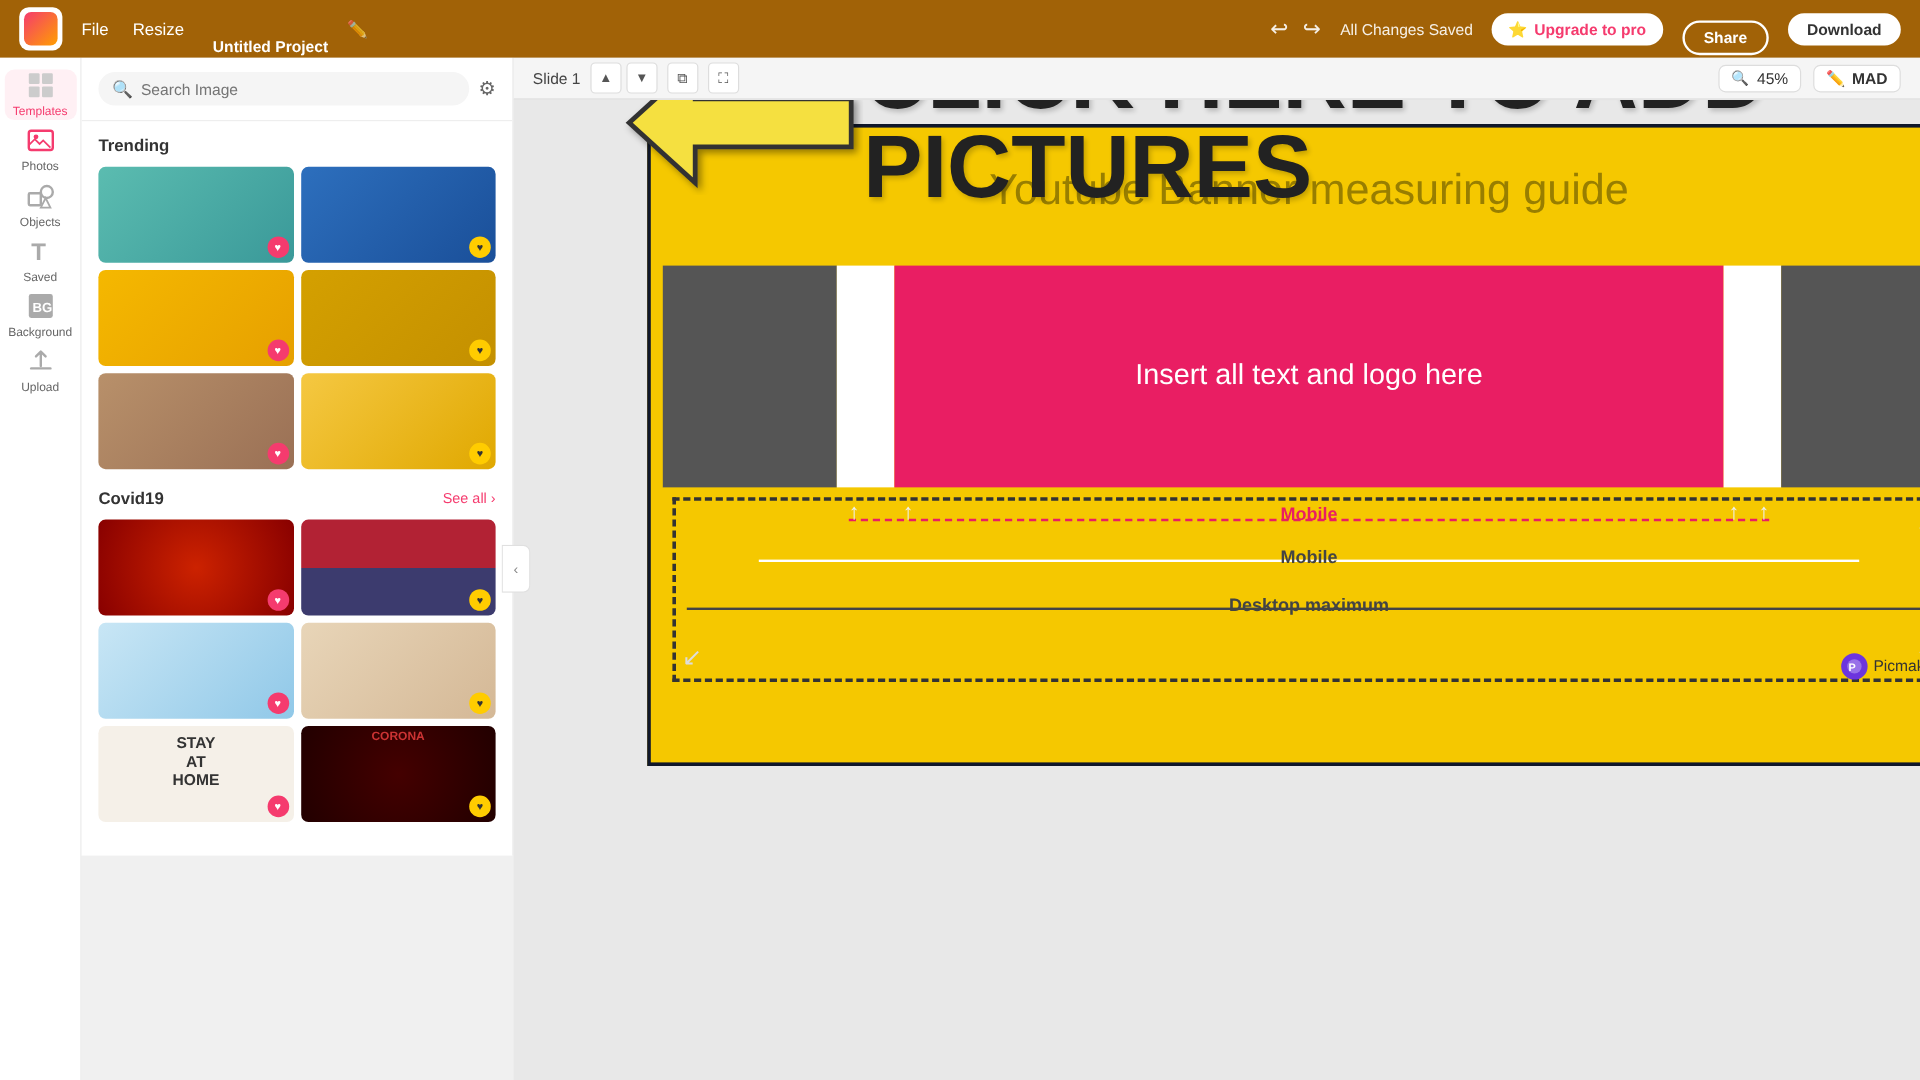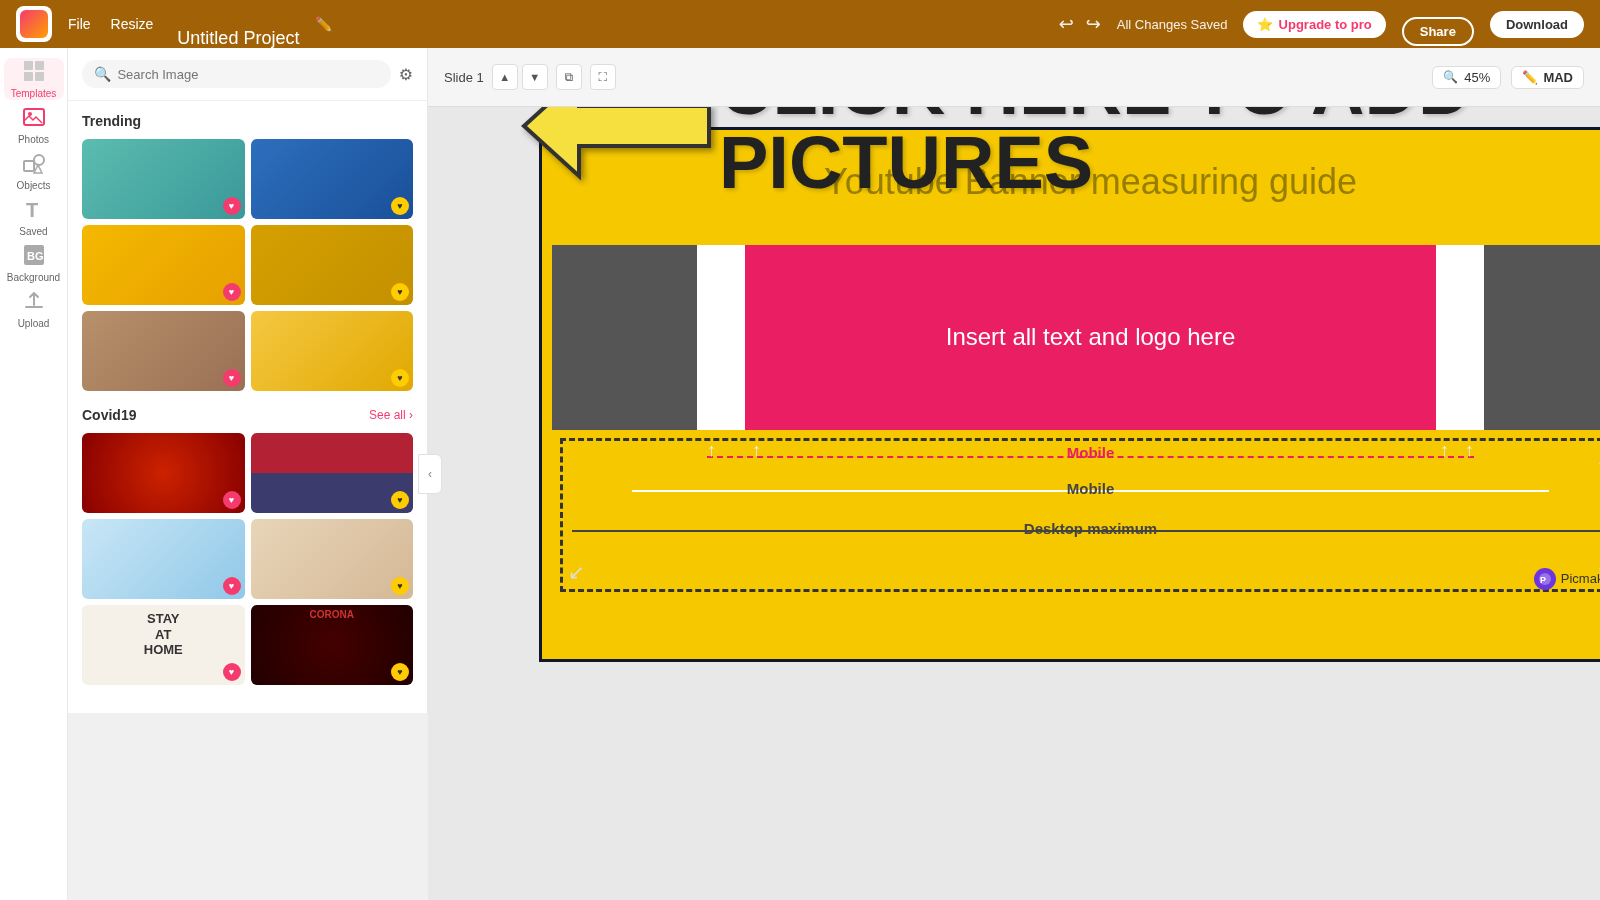--- a/index.html
+++ b/index.html
@@ -7,21 +7,21 @@
 
     
     .topbar {
       display: flex; align-items: center; height: 48px;
       background: #a16207; padding: 0 16px; gap: 16px; position: relative; z-index: 100;
     }
     .topbar-logo { width: 36px; height: 36px; background: #fff; border-radius: 8px; display: flex; align-items: center; justify-content: center; flex-shrink: 0; }
     .logo-inner { width: 28px; height: 28px; background: linear-gradient(135deg, #f53b6e, #ff9f00); border-radius: 6px; }
     .topbar-menu { display: flex; gap: 20px; }
     .topbar-menu-item { color: #fff; font-size: 14px; font-weight: 500; cursor: pointer; }
-    .topbar-title { color: #fff; font-size: 18px; font-weight: 400; margin-left: 8px; margin-top: 28px; }
+    .topbar-title { color: #fff; font-size: 13px; font-weight: 700; margin-left: 8px; margin-top: 28px; }
     .topbar-edit-icon { color: #ffffffaa; font-size: 14px; cursor: pointer; }
     .topbar-spacer { flex: 1; }
     .topbar-undo-redo { display: flex; gap: 12px; }
     .topbar-icon-btn { background: none; border: none; color: #fff; font-size: 18px; cursor: pointer; opacity: 0.9; }
     .topbar-status { color: #fff; font-size: 13px; opacity: 0.9; }
     .btn-upgrade { background: #fff; color: #f53b6e; border: none; border-radius: 20px; padding: 6px 14px; font-size: 13px; font-weight: 600; cursor: pointer; display: flex; align-items: center; gap: 5px; }
     .btn-share { background: transparent; border: 2px solid #fff; color: #fff; border-radius: 20px; padding: 5px 16px; font-size: 13px; font-weight: 600; cursor: pointer; margin-top: 15px; }
     .btn-download { background: #fff; border: none; color: #333; border-radius: 20px; padding: 6px 16px; font-size: 13px; font-weight: 700; cursor: pointer; }
 
     
@@ -82,21 +82,21 @@
       border-radius: 0 6px 6px 0; display: flex; align-items: center; justify-content: center;
       cursor: pointer; z-index: 10; color: #888; font-size: 12px;
     }
 
     
     .canvas-area {
       flex: 1; background: #e8e8e8; display: flex; flex-direction: column; overflow: hidden; position: relative;
     }
     .canvas-toolbar {
       display: flex; align-items: center; justify-content: space-between;
-      padding: 16px 16px; background: #f5f5f5; border-bottom: 1px solid #ddd;
+      padding: 4px 16px; background: #f5f5f5; border-bottom: 1px solid #ddd;
     }
     .canvas-toolbar-left { display: flex; align-items: center; gap: 8px; }
     .slide-label { font-size: 13px; font-weight: 500; color: #444; }
     .canvas-toolbar-right { display: flex; align-items: center; gap: 10px; }
     .zoom-control { display: flex; align-items: center; gap: 6px; background: #fff; border: 1px solid #ddd; border-radius: 6px; padding: 3px 10px; font-size: 13px; color: #333; cursor: pointer; }
     .zoom-icon { font-size: 12px; color: #666; }
     .mad-label { font-size: 13px; font-weight: 600; color: #333; background: #fff; border: 1px solid #ddd; border-radius: 6px; padding: 3px 10px; display: flex; align-items: center; gap: 5px; cursor: pointer; }
     .nav-btns { display: flex; gap: 4px; }
     .nav-btn { background: #fff; border: 1px solid #ddd; border-radius: 4px; width: 26px; height: 26px; display: flex; align-items: center; justify-content: center; cursor: pointer; font-size: 11px; color: #555; }
     .copy-btn, .expand-btn { background: #fff; border: 1px solid #ddd; border-radius: 4px; width: 26px; height: 26px; display: flex; align-items: center; justify-content: center; cursor: pointer; font-size: 12px; color: #555; }

